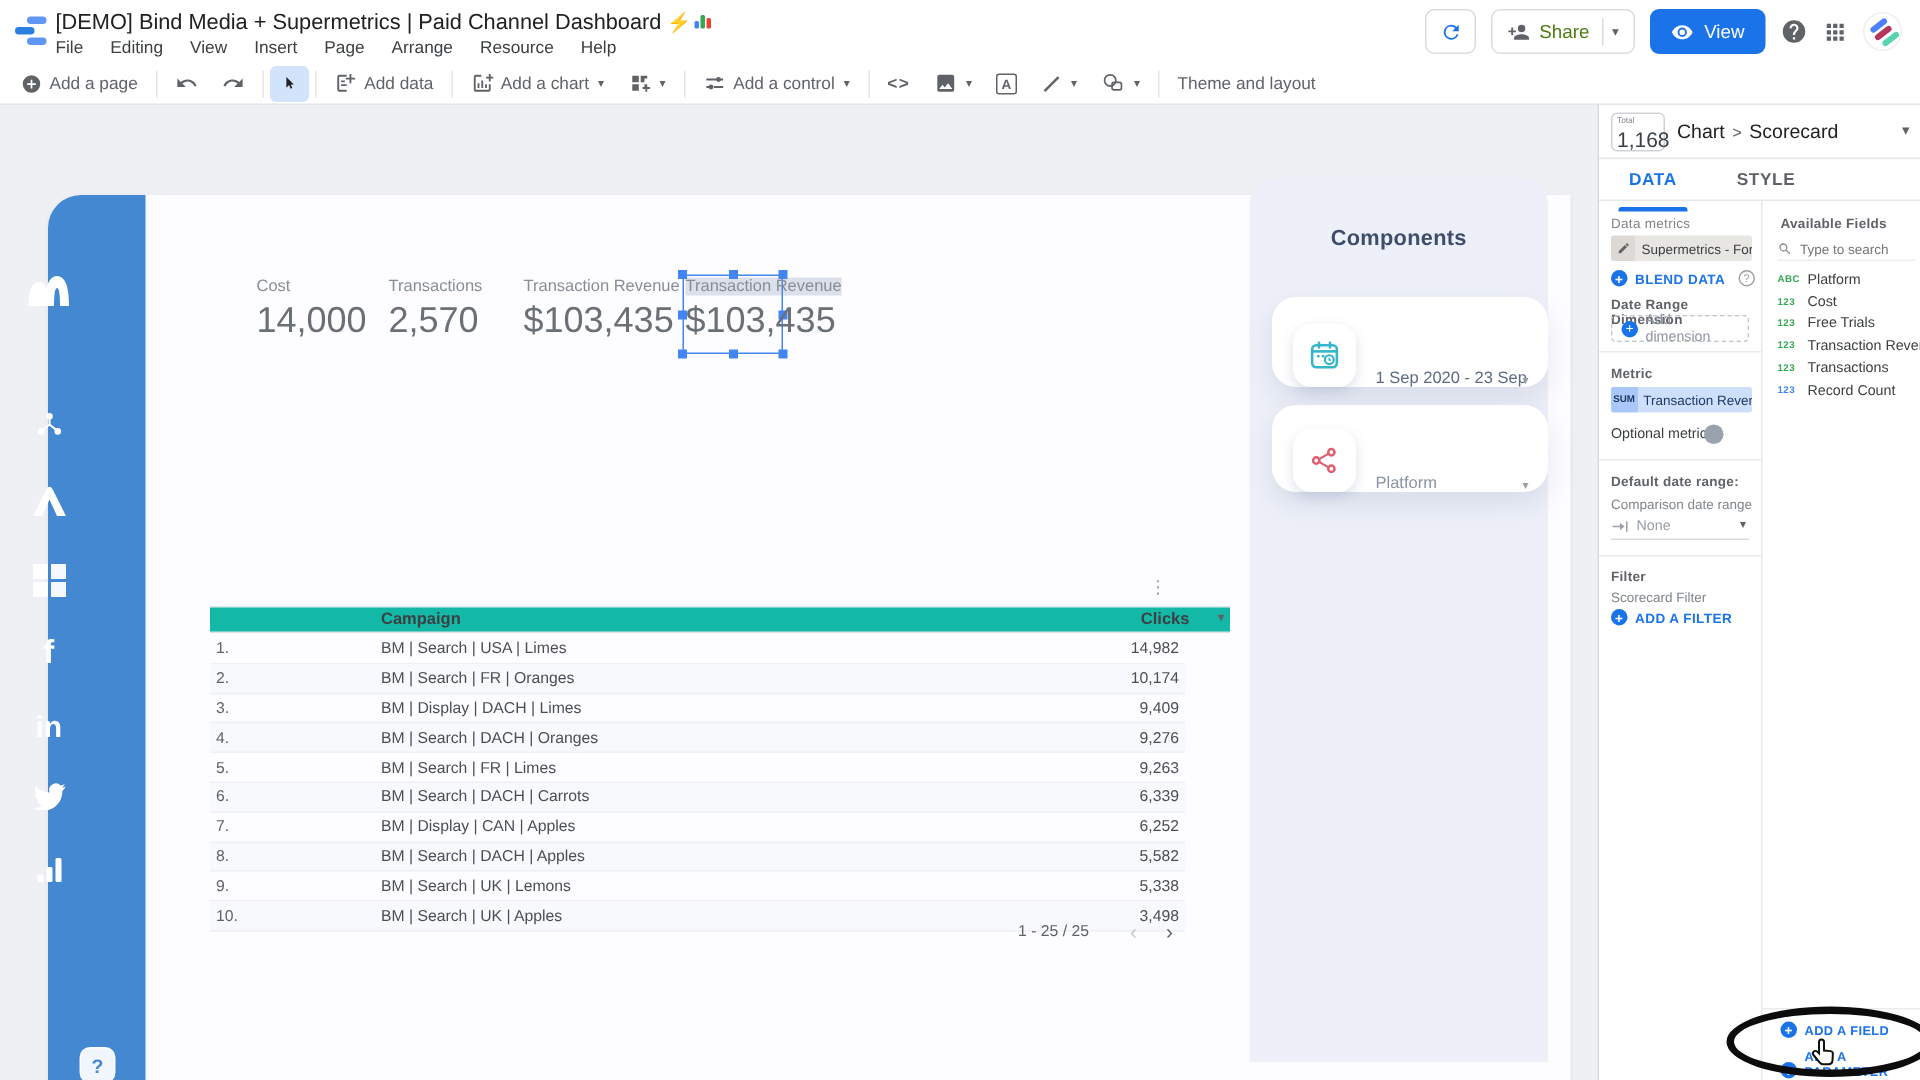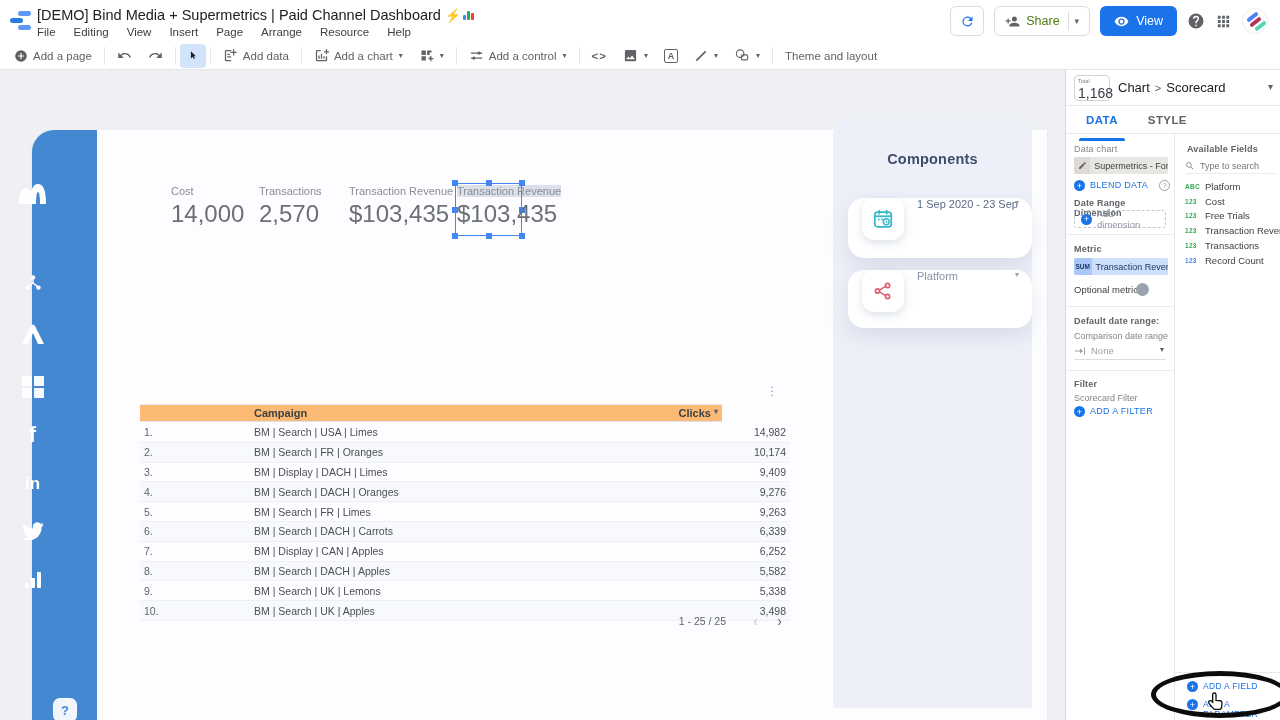--- a/index.html
+++ b/index.html
@@ -58,63 +58,63 @@
   .sc{position:absolute}
   .sc .lbl{font-size:11px;color:#878e96;white-space:nowrap}
   .sc .val{font-size:24px;color:#6a7076;margin-top:3px;white-space:nowrap}
   #sel-box{position:absolute;left:455px;top:183px;width:67px;height:53px;border:1.5px solid #4285f4}
   .hdl{position:absolute;width:6px;height:6px;background:#4285f4}
   #sel-lbl-hl{background:rgba(120,140,170,.25)}
 
   
   #tbl{position:absolute;left:140px;top:384px;width:650px}
   #tbl-menu{position:absolute;right:12px;top:0;color:#9aa0a6;font-size:12px;letter-spacing:0}
-  #thead{position:absolute;left:0;top:20px;width:582px;height:18px;background:#fdba74;border-top:1px solid #e4e8f0;border-bottom:1px solid #dde2ea;display:flex;align-items:center;font-size:11px;font-weight:bold;color:#3c4043}
+  #thead{position:absolute;left:0;top:20px;width:680px;height:18px;background:#14b8a6;border-top:1px solid #e4e8f0;border-bottom:1px solid #dde2ea;display:flex;align-items:center;font-size:11px;font-weight:bold;color:#3c4043}
   #thead .c-camp{position:absolute;left:114px}
-  #thead .c-clicks{position:absolute;right:4px;display:flex;align-items:flex-start;gap:3px}
+  #thead .c-clicks{position:absolute;right:4px;display:flex;align-items:flex-start;gap:19px}
   #thead .caret{font-size:8px;color:#5f6368}
   .trow{position:absolute;left:0;width:650px;height:19.8px;display:flex;align-items:center;font-size:10.5px;color:#4a4f55;border-bottom:1px solid #edf0f5}
   .trow.even{background:#f7f9fc}
   .trow .c-n{position:absolute;left:4px;color:#5f6368}
   .trow .c-camp{position:absolute;left:114px;white-space:nowrap}
   .trow .c-clicks{position:absolute;right:4px}
   #pager{position:absolute;left:0;top:228px;width:650px;height:20px;font-size:10.5px;color:#5f6368}
   #pager .pg{position:absolute;right:64px;top:3px}
   #pager .pprev{position:absolute;right:32px;top:1px;color:#c4c8cd;font-size:14px}
   #pager .pnext{position:absolute;right:8px;top:1px;color:#5f6368;font-size:14px}
 
   
   #components{position:absolute;left:833px;top:118px;width:199px;height:590px;background:#edf0f8;border-radius:18px 18px 0 0}
   #comp-title{position:absolute;left:0;top:33px;width:199px;text-align:center;font-size:14.5px;font-weight:bold;color:#3f4d6b;letter-spacing:.2px}
-  .ccard{position:absolute;left:15px;width:184px;background:#fff;border-radius:16px;box-shadow:0 8px 18px rgba(120,135,170,.18);display:flex;align-items:flex-start}
+  .ccard{position:absolute;left:15px;width:184px;background:#fff;border-radius:16px;box-shadow:0 8px 18px rgba(120,135,170,.18);display:flex;align-items:flex-end}
   .ctile{width:42px;height:42px;border-radius:12px;background:#fff;box-shadow:0 3px 8px rgba(120,135,170,.25);display:flex;align-items:center;justify-content:center;margin-left:14px}
   .ccard .ctxt{font-size:11px;color:#5c6a85;margin-left:13px;white-space:nowrap}
   .ccard .caret{position:absolute;right:13px;color:#9aa0a6;font-size:8px}
 
   
   #panel{position:absolute;left:1065px;top:70px;width:215px;height:650px;background:#fff;border-left:1px solid #d5d8dd;z-index:20}
   #p-head{position:absolute;left:0;top:0;width:215px;height:36px;border-bottom:1px solid #e6e8eb}
   #thumb{position:absolute;left:8px;top:5px;width:36px;height:26px;border:1px solid #cfd3d8;border-radius:4px}
   #thumb .t1{position:absolute;left:3px;top:2px;font-size:5.5px;color:#80868b}
   #thumb .t2{position:absolute;left:3px;top:9px;font-size:14px;color:#394049}
   #crumb{position:absolute;left:52px;top:10px;font-size:13px;color:#202124;white-space:nowrap}
   #crumb .sep{color:#5f6368;margin:0 5px;font-size:11px}
   #p-chevron{position:absolute;right:8px;top:11px;color:#5f6368;font-size:10px}
   #p-tabs{position:absolute;left:0;top:36px;width:215px;height:28px;border-bottom:1px solid #e6e8eb;display:flex;font-size:11.5px;font-weight:bold;letter-spacing:.4px}
   #tab-data{margin-left:20px;color:#1a73e8;padding-top:8px;position:relative}
   #tab-data::after{content:"";position:absolute;left:-7px;right:-7px;bottom:-8px;height:3px;background:#1a73e8;border-radius:2px 2px 0 0}
-  #tab-style{margin-left:30px;color:#5f6368;padding-top:8px}
+  #tab-style{margin-left:40px;color:#5f6368;padding-top:8px}
   #p-left{position:absolute;left:0;top:64px;width:108px;height:586px}
   #p-right{position:absolute;left:108px;top:64px;width:107px;height:586px;border-left:1px solid #e6e8eb}
   .plabel{font-size:9px;font-weight:bold;color:#5f6368;letter-spacing:.2px}
   .psub{font-size:9px;color:#80868b}
   .pdiv{position:absolute;left:0;width:108px;height:1px;background:#e9ebee}
   .chip{display:flex;align-items:center;height:17px;border-radius:2px;overflow:hidden;font-size:9px;color:#3c4043}
   .chip .seg{height:17px;display:flex;align-items:center;justify-content:center}
-  .bluelink{display:flex;align-items:flex-start;gap:5px;font-size:9px;font-weight:normal;color:#1a73e8;letter-spacing:.3px;cursor:pointer}
+  .bluelink{display:flex;align-items:flex-end;gap:5px;font-size:9px;font-weight:bold;color:#1a73e8;letter-spacing:.3px;cursor:pointer}
   .plus{width:11px;height:11px;border-radius:50%;background:#1a73e8;color:#fff;display:inline-flex;align-items:center;justify-content:center;font-size:9px;flex:0 0 11px}
   .plus::before{content:"+"}
   .qmark{width:11px;height:11px;border-radius:50%;border:1px solid #9aa0a6;color:#9aa0a6;font-size:7.5px;display:flex;align-items:center;justify-content:center}
   .qmark::before{content:"?"}
   .dashbox{display:flex;align-items:center;gap:5px;border:1px dashed #c3c7cd;border-radius:3px;height:18px;padding:0 6px;font-size:9.5px;color:#9094a0}
   .toggle{width:20px;height:10px;border-radius:6px;background:#e1e3e6;position:relative}
   .toggle i{position:absolute;right:-1px;top:-2px;width:13px;height:13px;border-radius:50%;background:#9aa3ad}
   .ubar{border-bottom:1px solid #dadce0}
   .fitem{position:absolute;left:10px;display:flex;align-items:center;gap:6px;font-size:9.5px;color:#3c4043;white-space:nowrap}
   .badge{font-size:6.5px;font-weight:bold;letter-spacing:.3px;width:14px}
@@ -293,21 +293,21 @@
 </div>
 <div class="sbi" style="top:376px">
   <span class="msq">
       <i></i>
       <i></i>
       <i></i>
       <i></i>
     </span>
 </div>
 <div class="sbi" style="top:422px;font-weight:bold;font-size:22px">f</div>
-<div class="sbi" style="top:474px;font-weight:bold;font-size:17px">in</div>
+<div class="sbi" style="top:474px;font-weight:bold;font-size:20px">in</div>
 <div class="sbi" style="top:522px">
   <svg width="22" height="18" viewBox="0 0 24 20">
       <path d="M24 2.6c-.9.4-1.8.7-2.8.8A4.9 4.9 0 0 0 23.3.7c-1 .6-2 1-3.1 1.2A4.9 4.9 0 0 0 11.8 6a5 5 0 0 0 .1 1.1A13.9 13.9 0 0 1 1.7 2 4.9 4.9 0 0 0 3.2 8.5 4.9 4.9 0 0 1 1 7.9v.1a4.9 4.9 0 0 0 3.9 4.8 5 5 0 0 1-2.2.1 4.9 4.9 0 0 0 4.6 3.4A9.9 9.9 0 0 1 0 18.3 13.9 13.9 0 0 0 7.5 20.5c9 0 14-7.5 14-14v-.6A10 10 0 0 0 24 2.6z" fill="#fff"></path>
     </svg>
 </div>
 <div class="sbi" style="top:570px">
   <span class="sigbars">
       <i style="height:5px"></i>
       <i style="height:10px"></i>
       <i style="height:16px"></i>
@@ -449,21 +449,21 @@
       <span>Chart</span><span class="sep">&gt;</span><span>Scorecard</span>
     </div>
     <span id="p-chevron" class="caretglyph"></span>
   </div>
   <div id="p-tabs">
     <span id="tab-data">DATA</span>
     <span id="tab-style">STYLE</span>
   </div>
 
   <div id="p-left">
-    <div class="plabel abs" style="left:8px;top:10px;color:#80868b;font-weight:normal">Data chart</div>
+    <div class="plabel abs" style="left:8px;top:10px;color:#80868b;font-weight:normal">Data metrics</div>
     <div class="chip abs" style="left:8px;top:23px;width:94px;background:#e8e6e3">
       <span class="seg" style="width:18px;background:#dddad6">
         <svg width="9" height="9" viewBox="0 0 24 24">
             <path fill="#5f6368" d="M3 17.25V21h3.75L17.8 9.94l-3.75-3.75zM20.7 7a1 1 0 0 0 0-1.4L18.4 3.3a1 1 0 0 0-1.4 0l-1.8 1.8 3.7 3.75z"></path>
           </svg>
       </span>
       <span style="padding-left:4px;white-space:nowrap;overflow:hidden">Supermetrics - For...</span>
     </div>
     <div class="bluelink abs" style="left:8px;top:46px">
       <span class="plus"></span>

